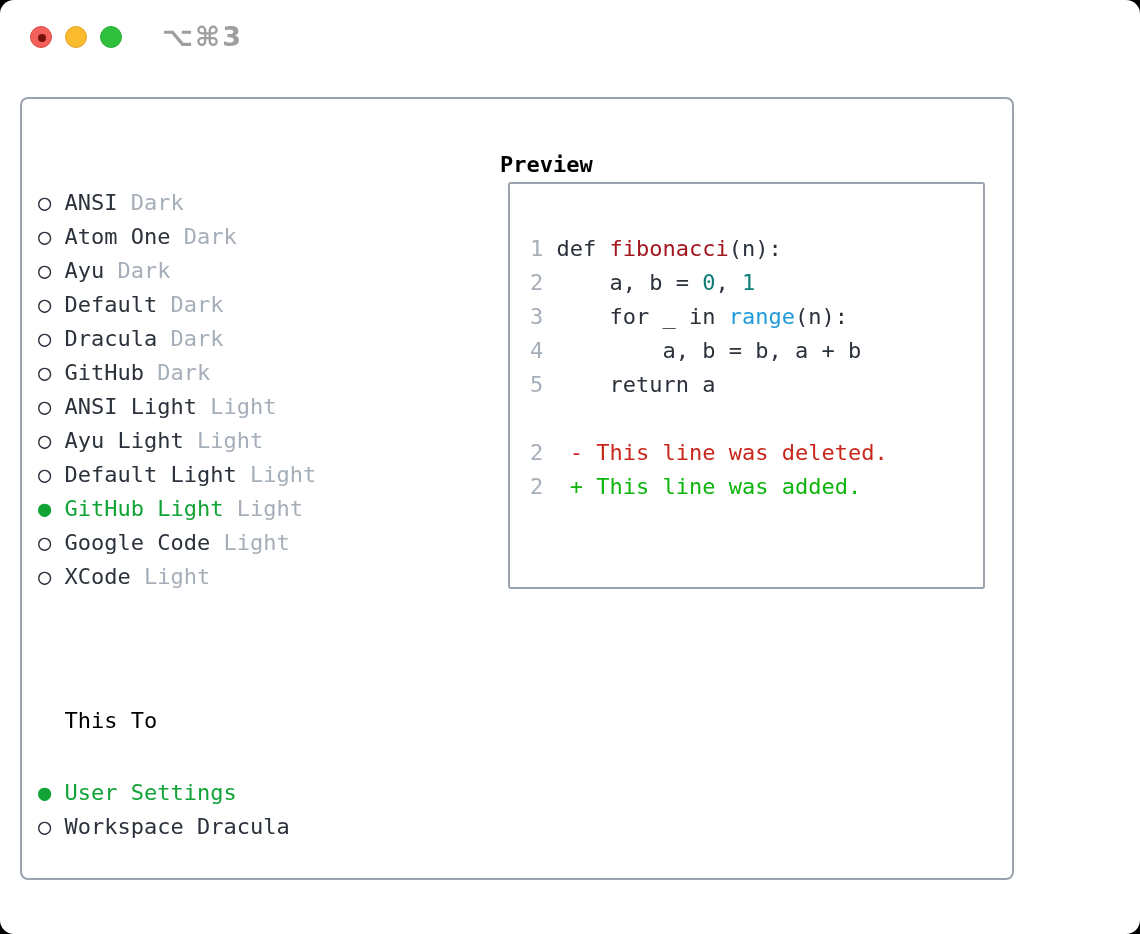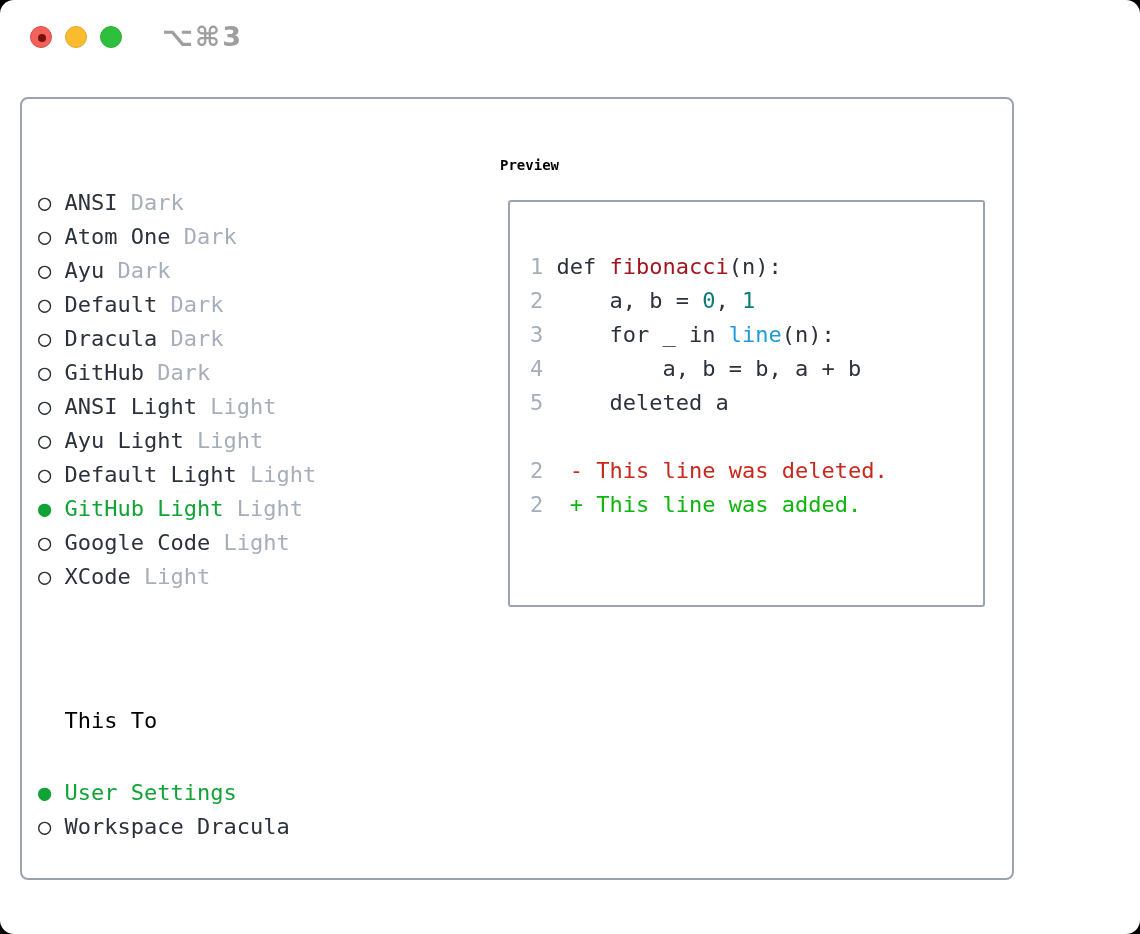--- a/index.html
+++ b/index.html
@@ -36,23 +36,23 @@
   .row{height:34px;line-height:34px;font-size:22px;white-space:pre;}
   .row.blank{height:34px;}
   .hdr{color:var(--header);font-weight:bold;}
   .hdr-prefix{color:var(--text-dark);font-weight:normal;}
   .bullet{color:var(--text-dark);}
   .theme-name{color:var(--text-dark);}
   .variant{color:var(--muted);}
   .selected .bullet,.selected .theme-name,.selected .opt-label{color:var(--accent-green);}
   .opt-label{color:var(--text-dark);text-align:right;}
   
-  .preview-hdr{height:34px;line-height:34px;font-size:14px;font-weight:bold;color:var(--header);}
+  .preview-hdr{height:34px;line-height:34px;font-size:22px;font-weight:bold;color:var(--header);}
   .preview-box{
-    margin-left:8px;margin-top:18px;width:477px;height:407px;box-sizing:border-box;
+    margin-left:8px;width:477px;height:407px;box-sizing:border-box;
     border:2px solid var(--border);border-radius:3px;background:#fff;
     padding:48px 0 0 20px;overflow:hidden;
   }
   .linenum{color:var(--muted);}
   .tok-code{color:var(--text-dark);}
   .tok-function{color:var(--function-red);}
   .tok-number{color:var(--number-teal);}
   .tok-builtin{color:var(--builtin-blue);}
   .tok-context{color:var(--context-gray);}
   .tok-deleted{color:var(--deleted-red);}
@@ -79,23 +79,23 @@
       <div id="apply-to-list"><div class="row selected"><span class="bullet">● </span><span class="opt-label">User Settings</span></div><div class="row"><span class="bullet">○ </span><span class="opt-label">Workspace Dracula</span></div></div>
       
       
     </div>
 
     <div class="col-right">
       <div class="preview-hdr">Preview</div>
       <div class="preview-box" id="preview-box">
           <div class="row"><span class="linenum">1</span><span class="tok-code"> def </span><span class="tok-function">fibonacci</span><span class="tok-code">(n):</span></div>
           <div class="row"><span class="linenum">2</span><span class="tok-code">     a, b = </span><span class="tok-number">0</span><span class="tok-code">, </span><span class="tok-number">1</span></div>
-          <div class="row"><span class="linenum">3</span><span class="tok-code">     for _ in </span><span class="tok-builtin">line</span><span class="tok-code">(n):</span></div>
+          <div class="row"><span class="linenum">3</span><span class="tok-code">     for _ in </span><span class="tok-builtin">range</span><span class="tok-code">(n):</span></div>
           <div class="row"><span class="linenum">4</span><span class="tok-code">         a, b = b, a + b</span></div>
-          <div class="row"><span class="linenum">5</span><span class="tok-code">     deleted a</span></div>
+          <div class="row"><span class="linenum">5</span><span class="tok-code">     return a</span></div>
           <div class="row"><span class="linenum"></span></div>
           <div class="row"><span class="linenum">2</span><span class="tok-deleted">  - This line was deleted.</span></div>
           <div class="row"><span class="linenum">2</span><span class="tok-added">  + This line was added.</span></div>
         </div>
     </div>
 
   </div>
 </div>
 
 </body></html>

